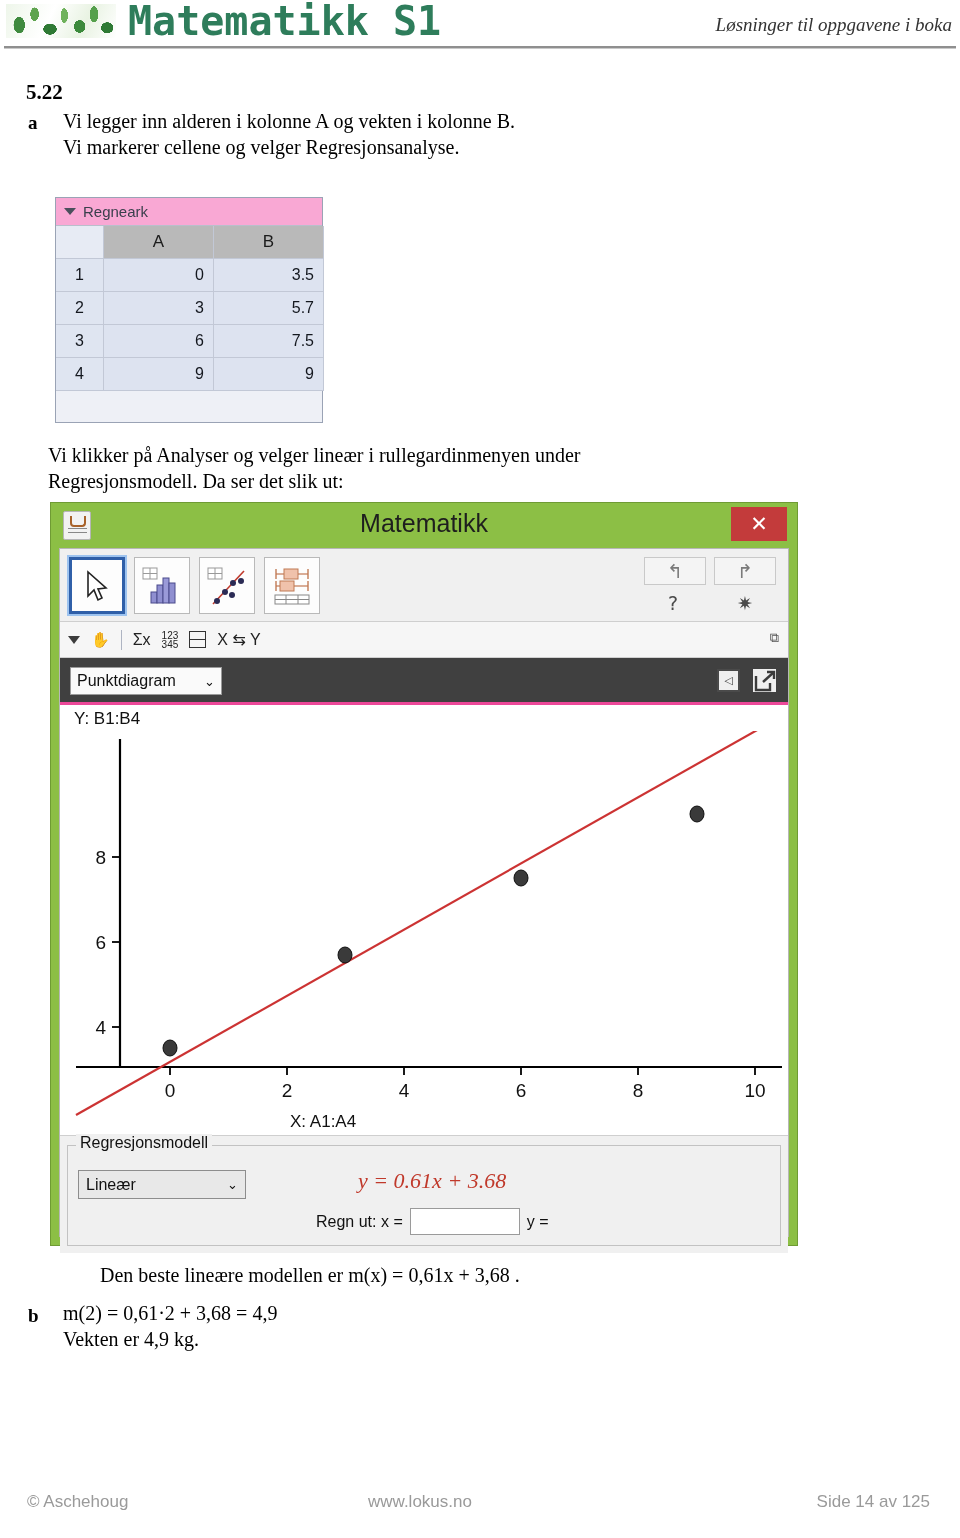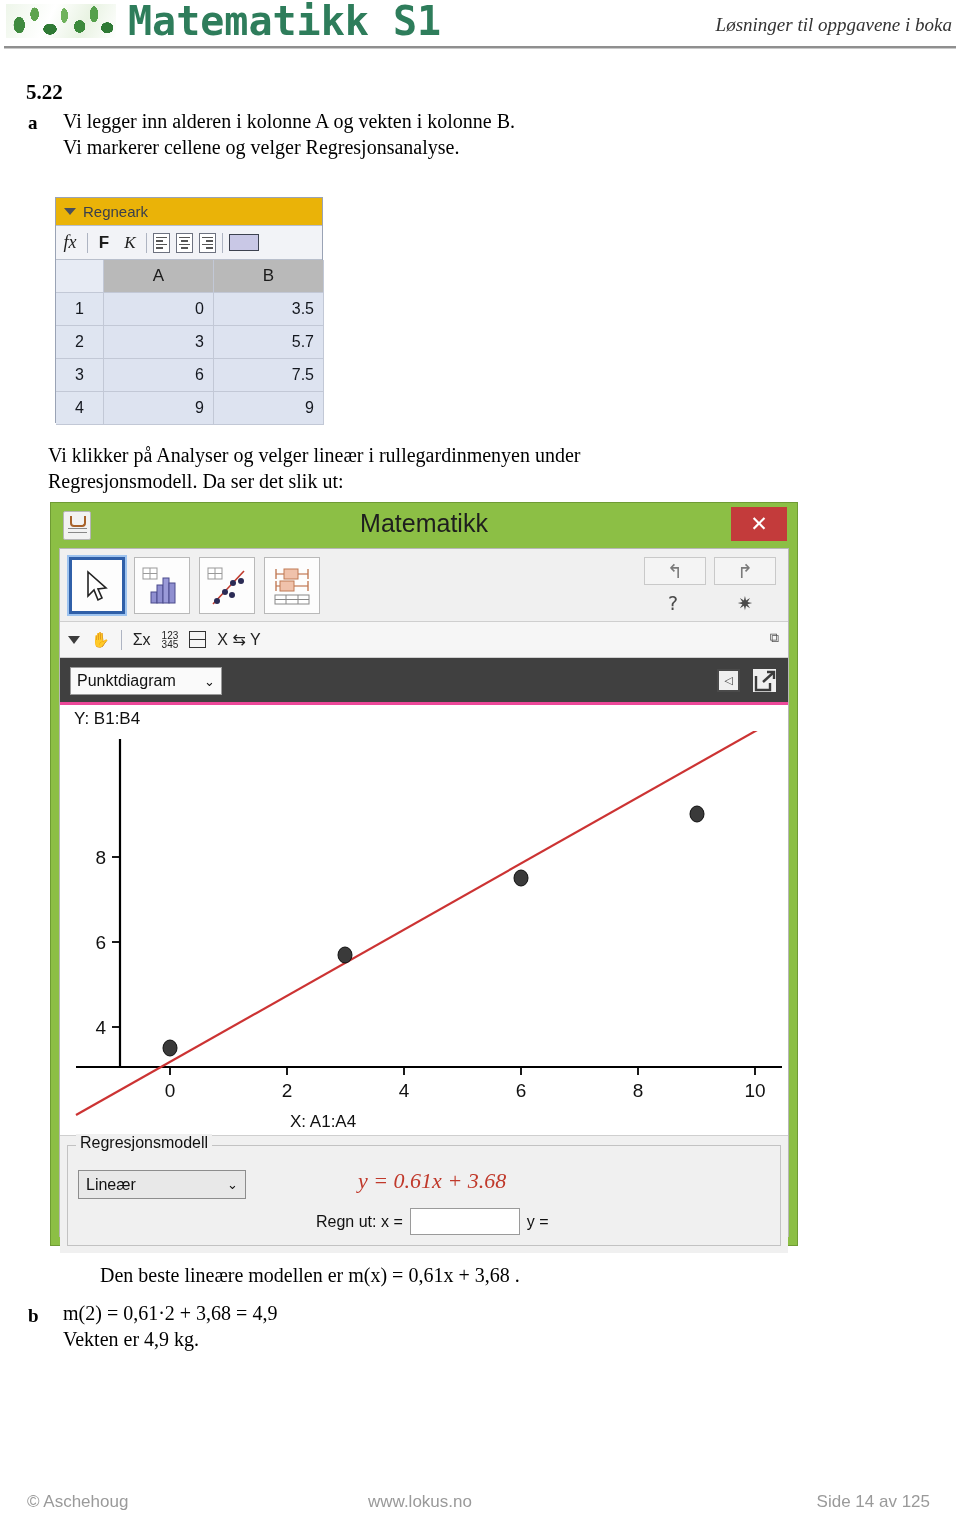--- a/index.html
+++ b/index.html
@@ -53,21 +53,21 @@
   }
   .para { position:absolute; font-size:20px; line-height:26px; }
   .para div { white-space:nowrap; }
 
   
   .sheet {
     position:absolute; left:55px; top:197px; width:268px; height:226px;
     background:#eef0f6; border:1px solid #9aa3b5;
   }
   .sheet-title {
-    height:28px; background:#eab308; border-bottom:1px solid #b9bfcc;
+    height:28px; background:#f9a8d4; border-bottom:1px solid #b9bfcc;
     display:flex; align-items:center; gap:7px; padding-left:8px;
     font-family:"Liberation Sans", sans-serif; font-size:15px; color:#3a3f4c;
   }
   .tri-down { width:0;height:0;border-left:6px solid transparent;border-right:6px solid transparent;border-top:7px solid #4a4f5c; }
   .sheet-toolbar {
     height:34px; background:#f2f3f7; border-bottom:1px solid #b9bfcc;
     display:flex; align-items:center; padding:0 5px; gap:6px;
   }
   .tb-item {
     font-family:"Liberation Serif", serif; font-size:17px; color:#1c1c1c;
@@ -243,47 +243,20 @@
 <div class="item-letter" style="left:28px; top:112px;">a</div>
 <div class="para" style="left:63px; top:108px; width:600px;">
   <div>Vi legger inn alderen i kolonne A og vekten i kolonne B.</div>
   <div>Vi markerer cellene og velger Regresjonsanalyse.</div>
 </div>
 
 <div class="sheet">
   <div class="sheet-title">
     <span class="tri-down"></span>
     <span>Regneark</span>
-  </div>
-  <div class="sheet-toolbar">
-    <span class="tb-item tb-fx">fx</span>
-    <span class="tb-sep"></span>
-    <span class="tb-item" style="font-weight:700;font-family:'Liberation Sans',sans-serif;">F</span>
-    <span class="tb-item" style="font-style:italic;">K</span>
-    <span class="tb-sep"></span>
-    <span class="align-ico align-l">
-        <i></i>
-        <i></i>
-        <i></i>
-        <i></i>
-      </span>
-    <span class="align-ico align-c">
-        <i></i>
-        <i></i>
-        <i></i>
-        <i></i>
-      </span>
-    <span class="align-ico align-r">
-        <i></i>
-        <i></i>
-        <i></i>
-        <i></i>
-      </span>
-    <span class="tb-sep"></span>
-    <span class="color-swatch"></span>
   </div>
   <div class="grid">
     <div class="cell hdr-corner"></div>
     <div class="cell hdr-col">A</div>
     <div class="cell hdr-col">B</div>
 
     <div class="cell hdr-row">1</div>
     <div class="cell data-cell">0</div>
     <div class="cell data-cell">3.5</div>
 

